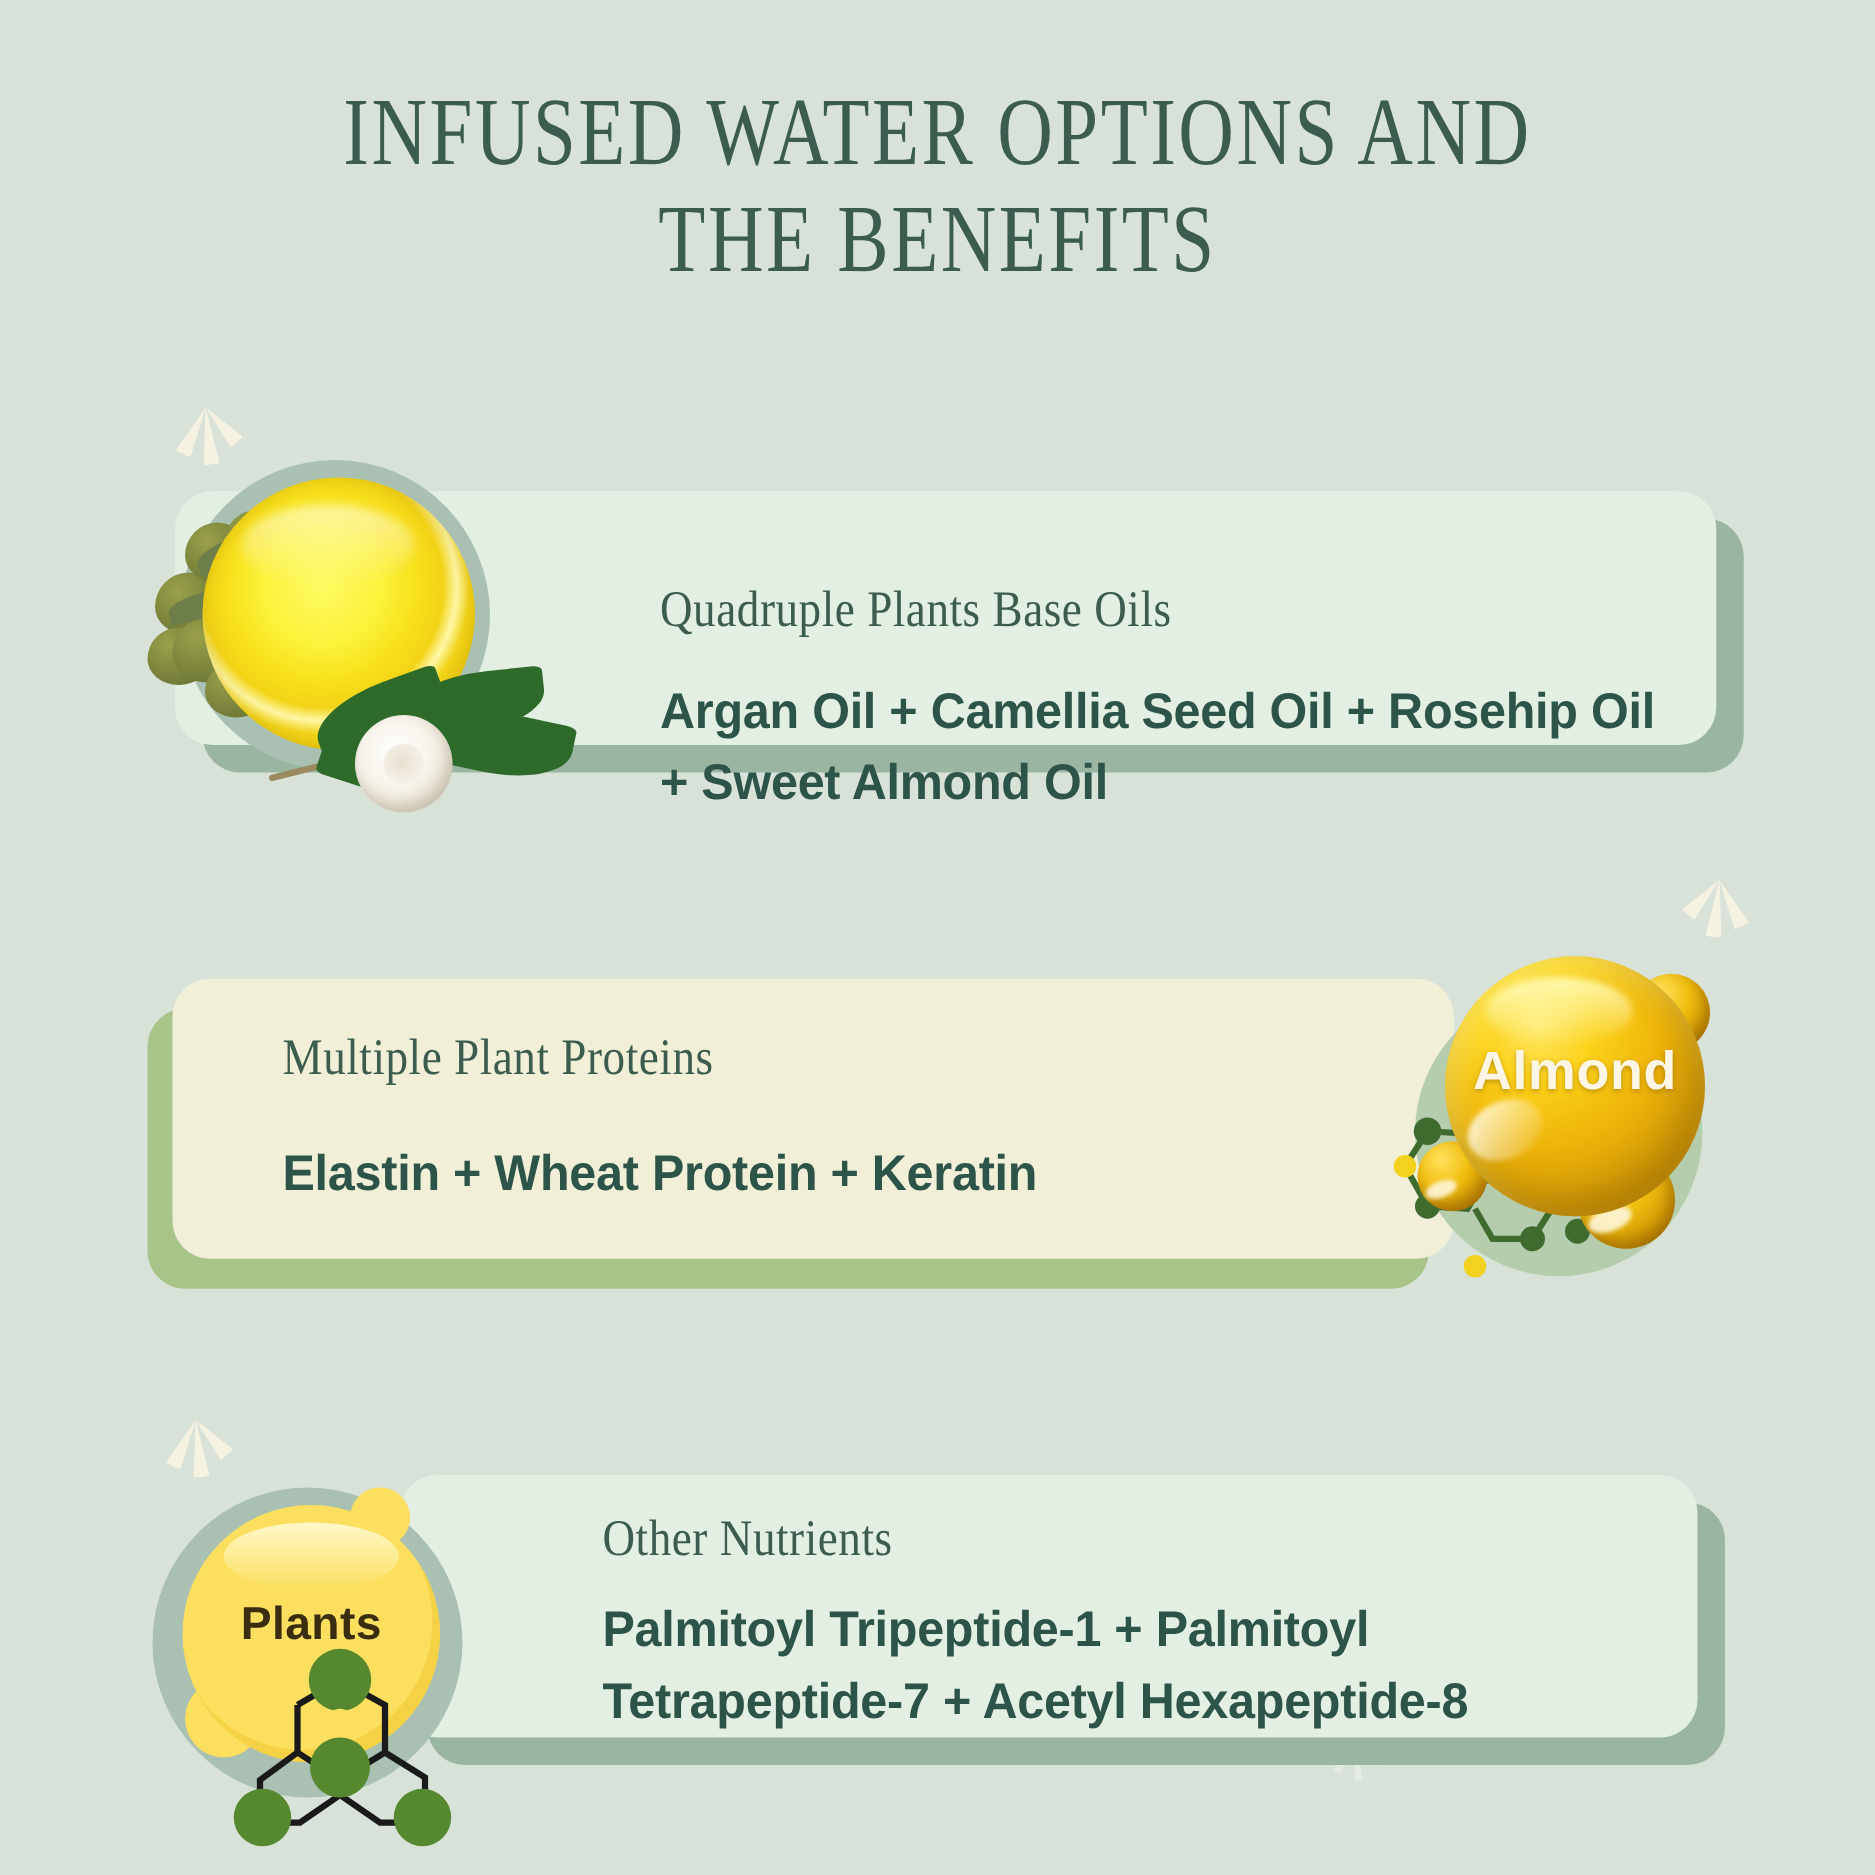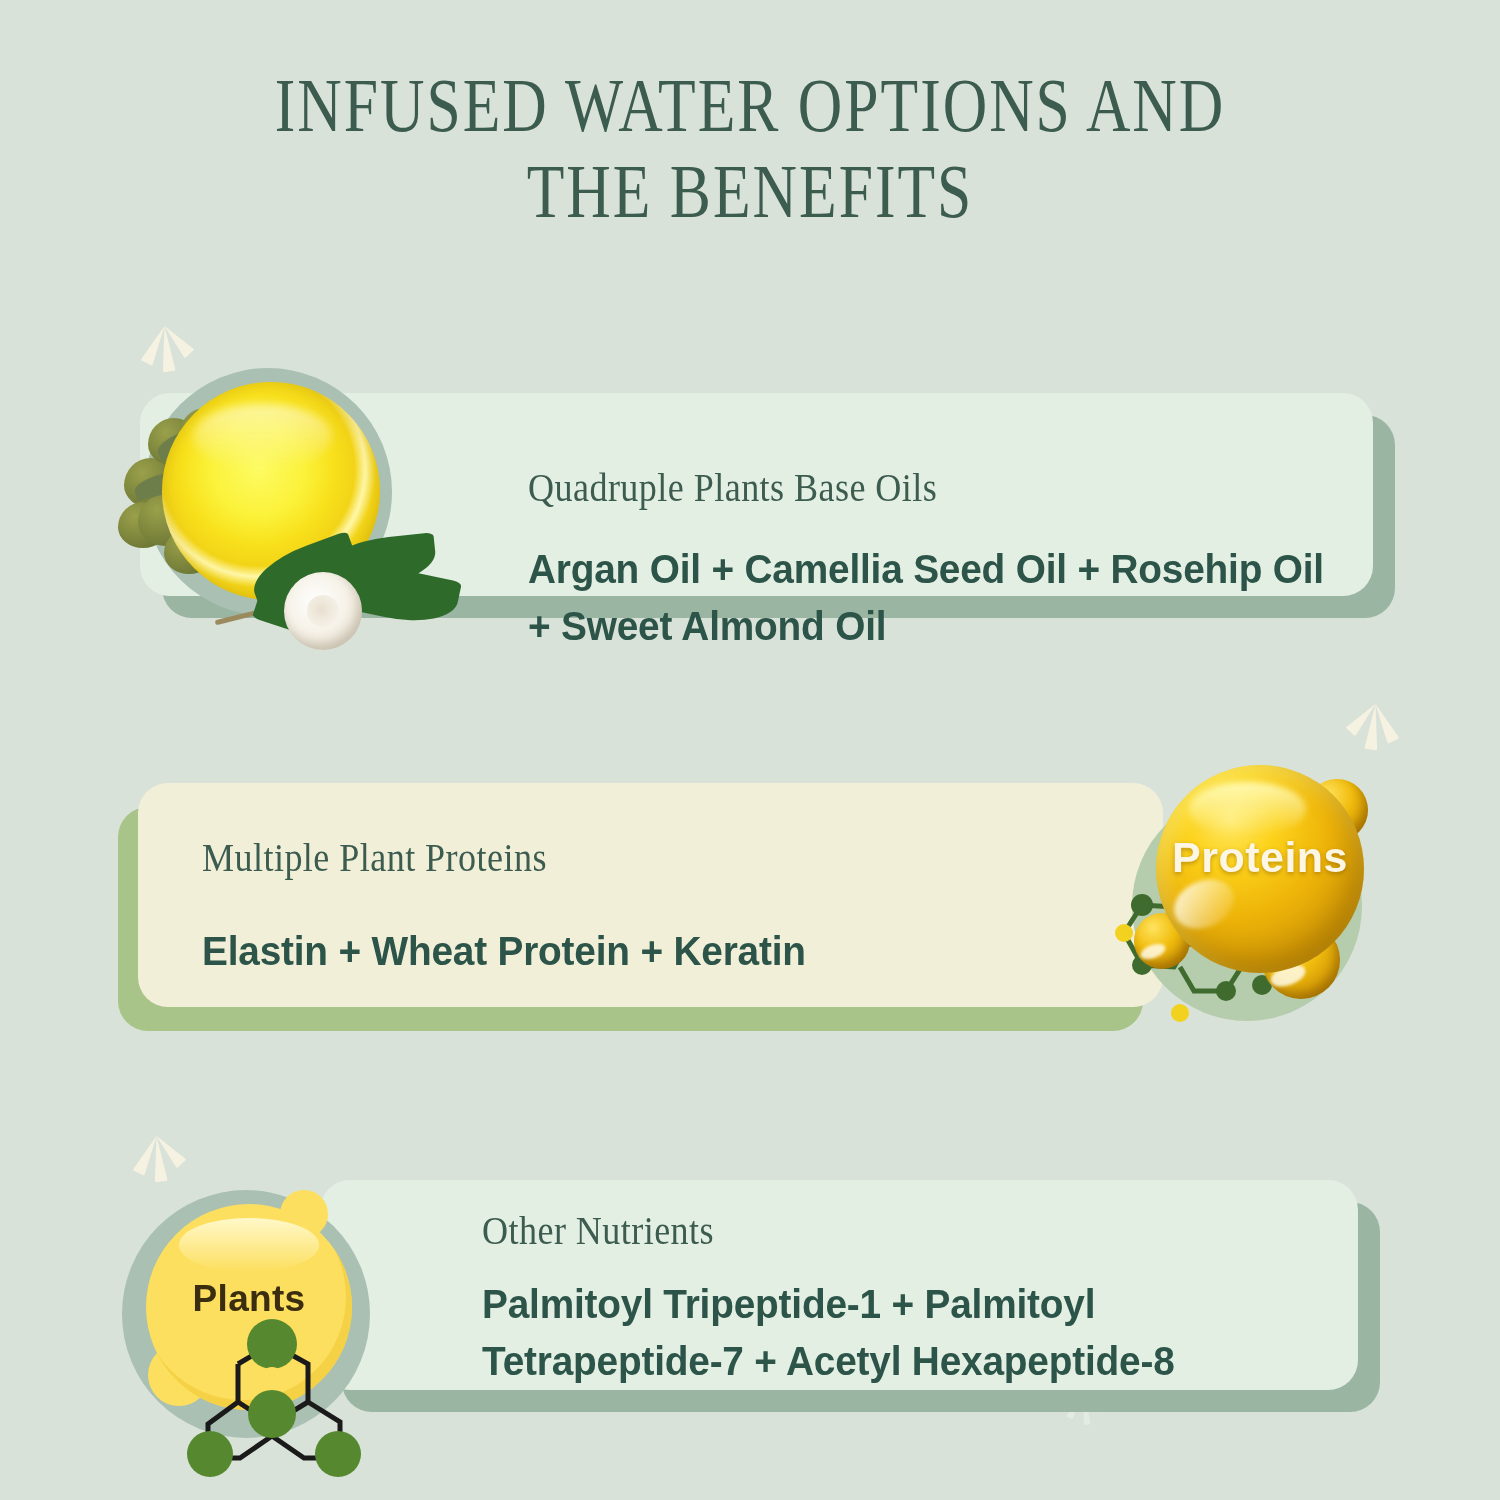--- a/index.html
+++ b/index.html
@@ -68,21 +68,21 @@
   #card1wrap{left:140px;top:393px;width:1255px;height:225px;}
   #card1wrap .card-shadow{left:22px;top:22px;width:1233px;height:203px;background:#9ab5a2;}
   #card1wrap .card{left:0;top:0;width:1233px;height:203px;background:#e4efe4;}
   #card1wrap .card-inner{left:388px;top:22px;width:850px;margin-top:48px;}
   #card1wrap .lbl{margin-bottom:30px;}
 
   
   #card2wrap{left:118px;top:783px;width:1045px;height:248px;}
   #card2wrap .card-shadow{left:0;top:24px;width:1025px;height:224px;background:#a8c488;}
   #card2wrap .card{left:20px;top:0;width:1025px;height:224px;background:#f2efd9;}
-  #card2wrap .card-inner{left:84px;top:38px;width:840px;margin-top:12px;}
+  #card2wrap .card-inner{left:108px;top:38px;width:840px;}
   #card2wrap .lbl{margin-bottom:42px;}
 
   
   #card3wrap{left:320px;top:1180px;width:1060px;height:232px;}
   #card3wrap .card-shadow{left:22px;top:22px;width:1038px;height:210px;background:#9ab5a2;}
   #card3wrap .card{left:0;top:0;width:1038px;height:210px;background:#e4efe4;}
   #card3wrap .card-inner{left:162px;top:26px;width:840px;}
   #card3wrap .lbl{margin-bottom:22px;}
 
   
@@ -280,21 +280,21 @@
         <circle cx="116" cy="190" r="11"></circle>
         <circle cx="70" cy="268" r="9"></circle>
       </g>
     </svg>
 
     <div class="drop-sm" style="left:196px; top:34px; width:62px; height:62px;"></div>
     <div class="drop-sm" style="left:24px;  top:168px; width:56px; height:56px;"></div>
     <div class="drop-sm" style="left:152px; top:176px; width:78px; height:78px;"></div>
 
     <div class="drop-big"></div>
-    <div class="protein-text">Proteins</div>
+    <div class="protein-text">Almond</div>
   </div>
 
   <div class="card-wrap" id="card3wrap">
     <div class="card-shadow"></div>
     <div class="card"></div>
     <div class="card-inner">
       <div class="lbl">Other Nutrients</div>
       <div class="val">Palmitoyl Tripeptide-1 + Palmitoyl Tetrapeptide-7 + Acetyl Hexapeptide-8</div>
     </div>
   </div>

